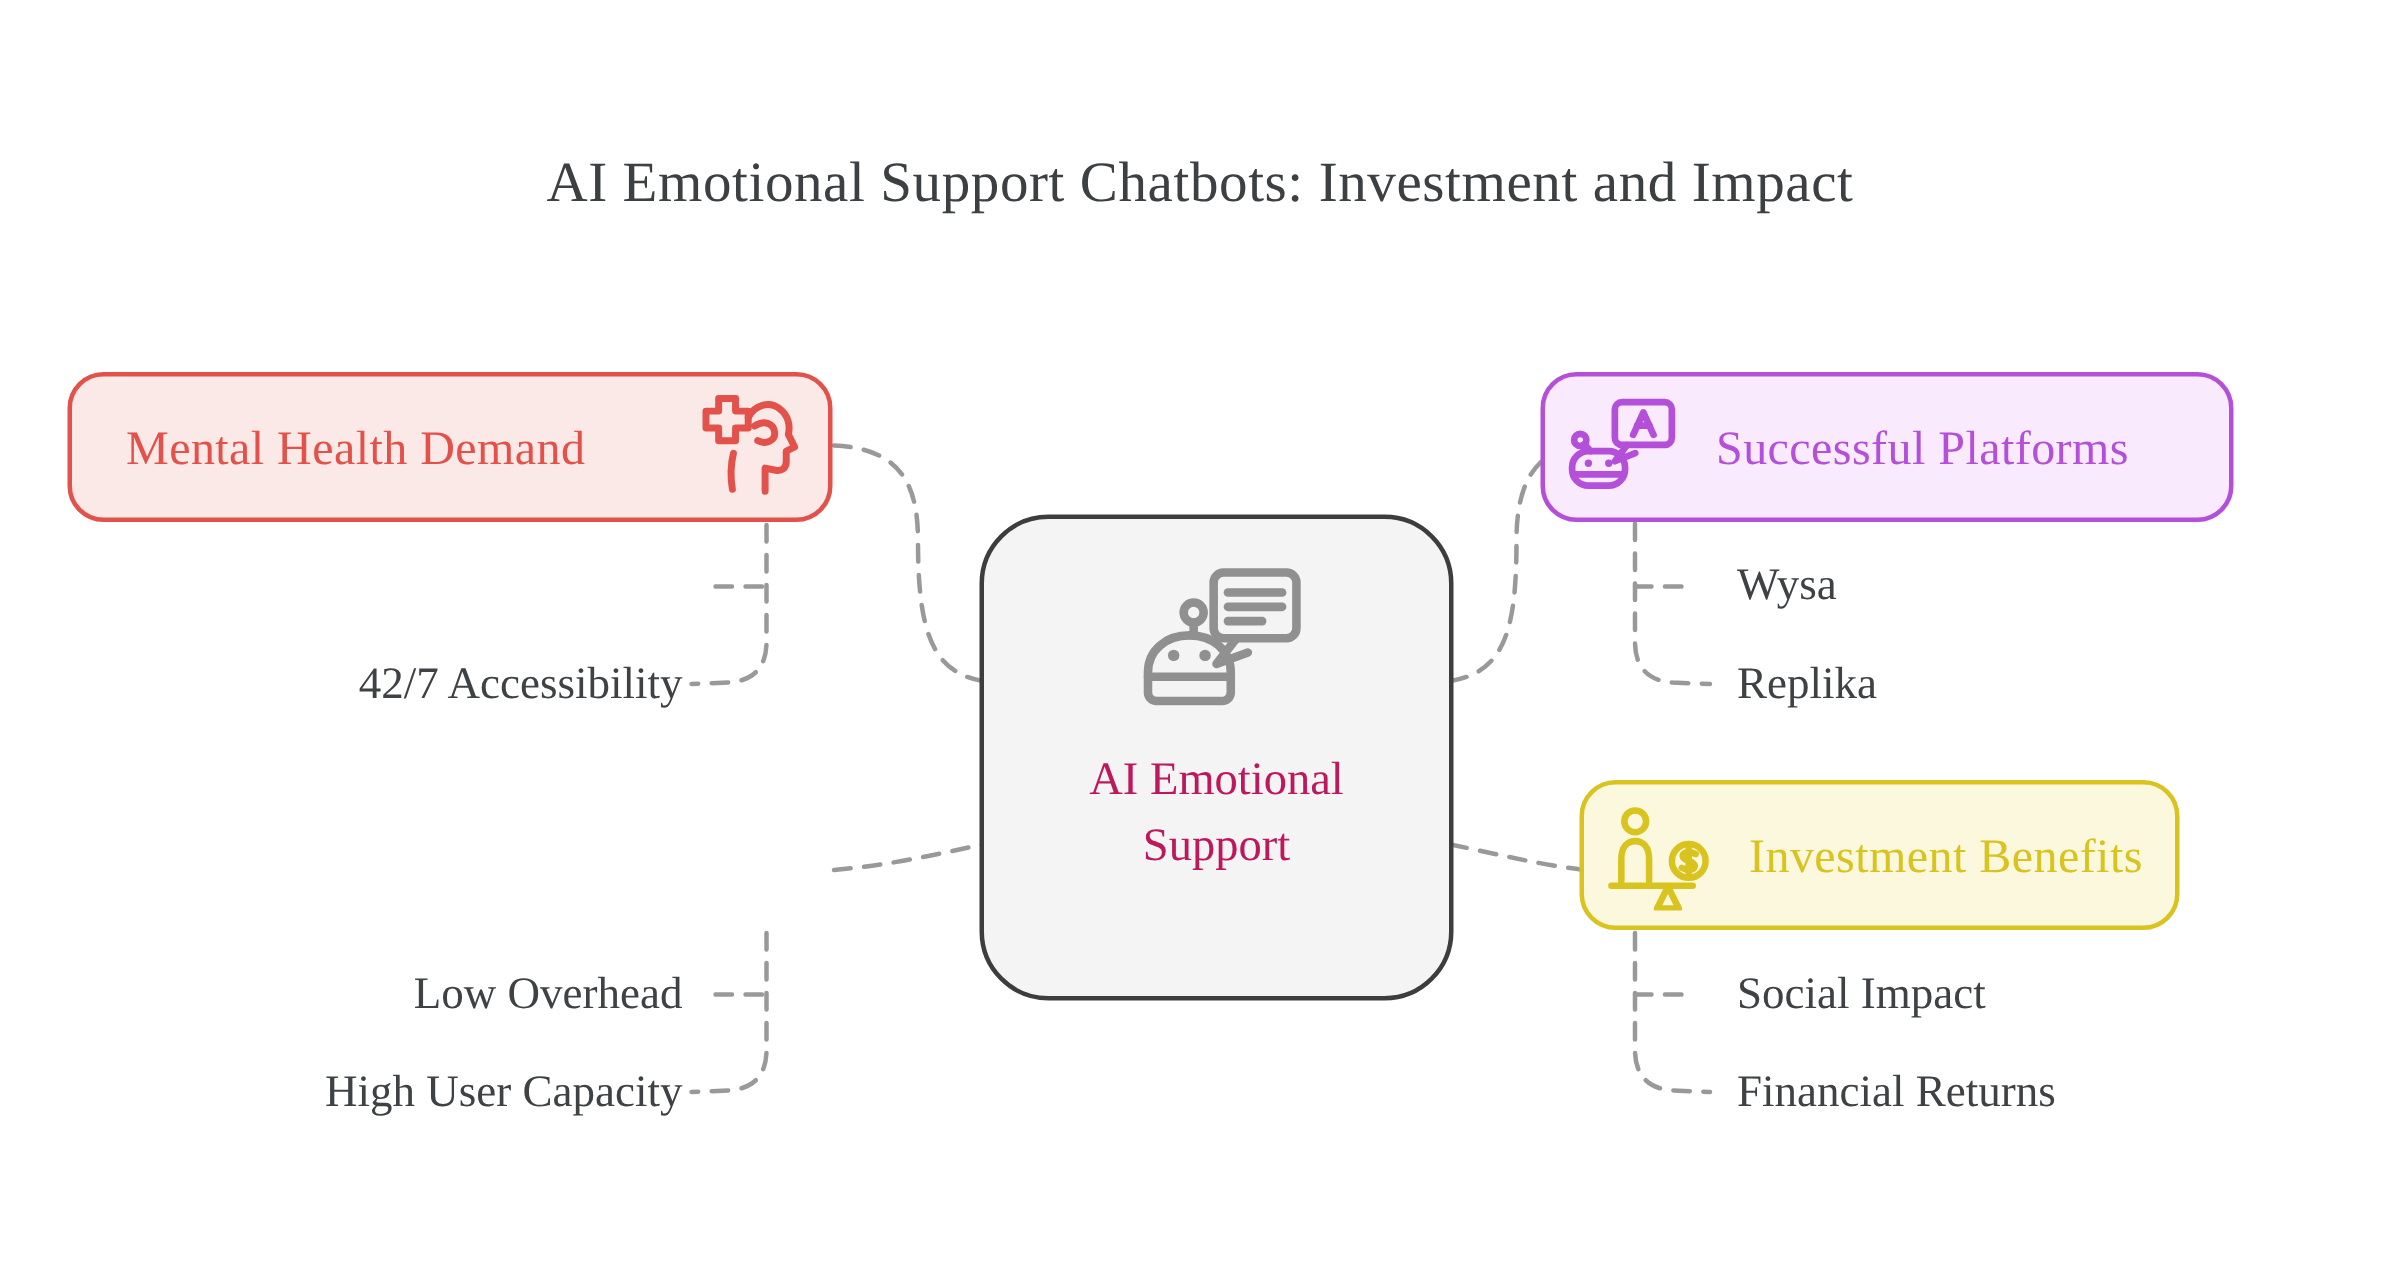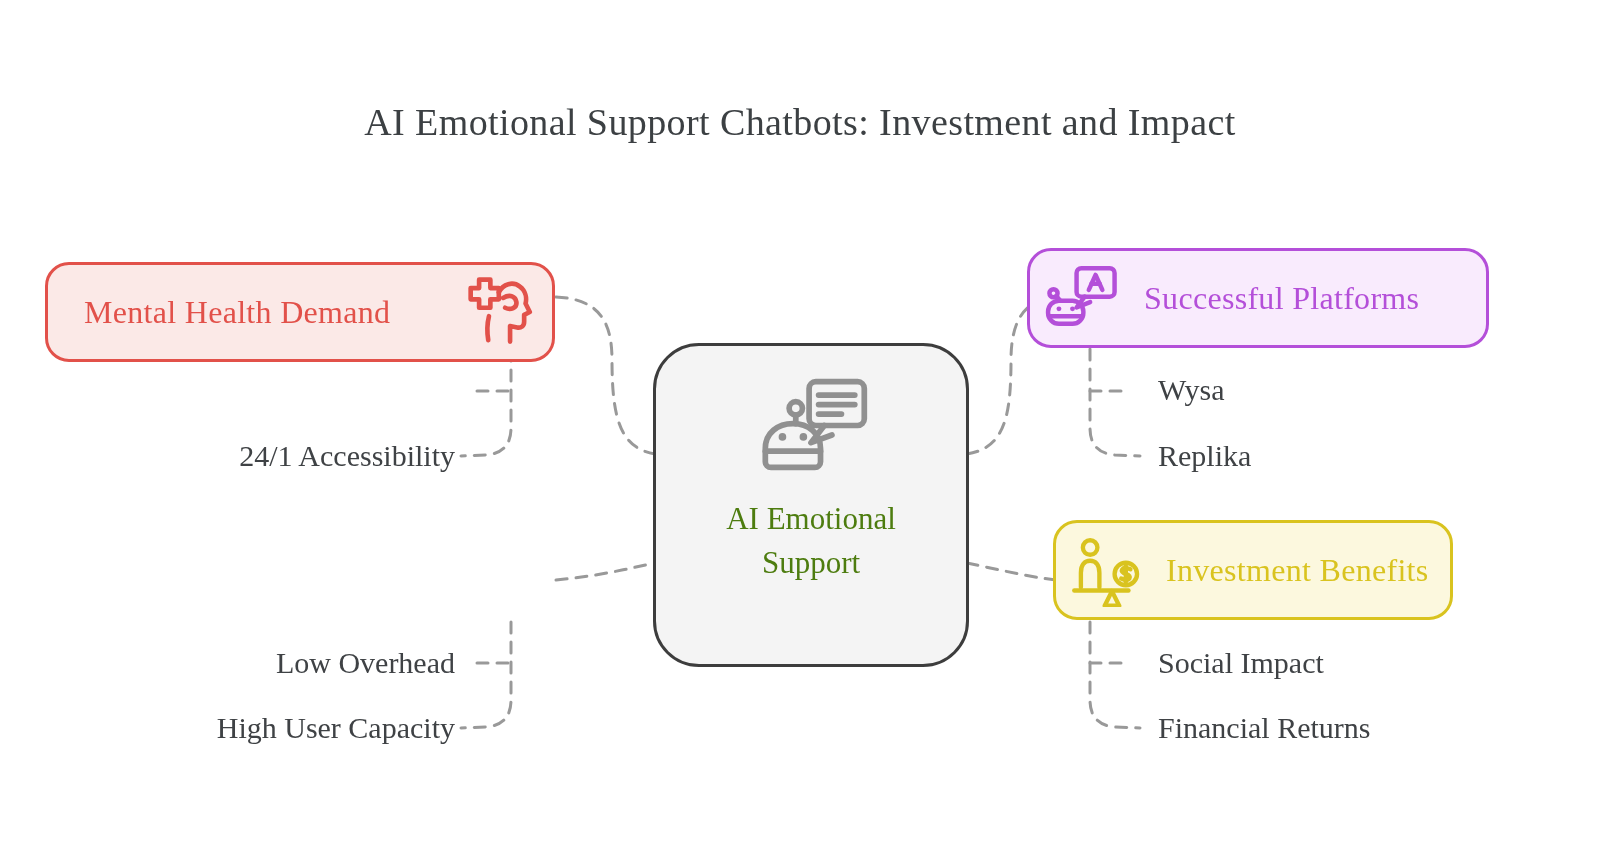--- a/index.html
+++ b/index.html
@@ -15,39 +15,39 @@
   .connectors path{fill:none;stroke:#999999;stroke-width:3;stroke-linecap:round;stroke-dasharray:11 9;}
 
   .node{
     position:absolute;box-sizing:border-box;display:flex;align-items:center;
     border-radius:24px;border:3.5px solid;white-space:nowrap;
   }
   .node .label{font-size:32px;font-weight:400;letter-spacing:.3px;}
 
   .node.red{left:45px;top:248px;width:510px;height:100px;
     border-color:#E2514A;background:#FBE9E7;color:#E2514A;
-    justify-content:space-between;padding:0 18px 0 36px;margin-top:14px;}
+    justify-content:space-between;padding:0 18px 0 36px;}
   .node.green{left:265px;top:520px;width:290px;height:100px;
     border-color:#8CC63E;background:#F4F9E3;color:#8CC63E;
     justify-content:space-between;padding:0 10px 0 32px;}
   .node.purple{left:1027px;top:248px;width:462px;height:100px;
     border-color:#B44FD9;background:#F9EBFD;color:#B44FD9;
     justify-content:flex-start;gap:24px;padding:0 0 0 14px;}
   .node.yellow{left:1053px;top:520px;width:400px;height:100px;
     border-color:#D9C31F;background:#FCF8DE;color:#D9C31F;
     justify-content:flex-start;gap:24px;padding:0 0 0 14px;}
 
   .center-node{
     position:absolute;left:653px;top:343px;width:316px;height:324px;box-sizing:border-box;
     background:#F4F4F4;border:3.5px solid #3D3D3D;border-radius:46px;
     display:flex;flex-direction:column;align-items:center;justify-content:flex-start;
     padding-top:30px;
   }
   .center-node .center-label{
-    margin-top:22px;text-align:center;color:#4d7c0f;
+    margin-top:22px;text-align:center;color:#be185d;
     font-size:31px;line-height:44px;font-weight:400;
   }
   .sub{
     position:absolute;font-size:30px;line-height:40px;color:#3F4245;
     white-space:nowrap;font-weight:400;
   }
   .sub.l{text-align:right;}
   .icon{display:block;flex:0 0 auto;}
 </style>
 </head>
@@ -78,21 +78,21 @@
 
   <div class="node red">
     <span class="label">Mental Health Demand</span>
     <svg class="icon" width="76" height="76" viewBox="0 0 54 54" fill="none" stroke="#E2514A" stroke-width="3.3" stroke-linecap="round" stroke-linejoin="round">
       <path d="M15,4 h8 v6 h6 v8 h-6 v6 h-8 v-6 h-6 v-8 h6 z"></path>
       <path d="M29,13 c3,-6 10,-8 15,-4 c4,3 5,8 4,12 l3,6 -4,2 v5 c0,3 -2,4.5 -5,4 l-5,-1 v11"></path>
       <path d="M32,17 c5,-3 9,-1 9.5,3 c0.5,4 -4,6 -8,4"></path>
       <path d="M22,30 c-1.5,6 -1.5,11 -0.5,17"></path>
     </svg>
   </div>
-  <div class="sub l" style="right:1145px;top:436px">24/1 Accessibility</div>
+  <div class="sub l" style="right:1145px;top:436px">42/7 Accessibility</div>
 
   <div class="sub l" style="right:1145px;top:643px">Low Overhead</div>
   <div class="sub l" style="right:1145px;top:708px">High User Capacity</div>
 
   <div class="node purple">
     <svg class="icon" width="76" height="68" viewBox="0 0 56 50" fill="none" stroke="#B44FD9" stroke-width="3.3" stroke-linecap="round" stroke-linejoin="round">
       <rect x="24" y="3" width="28" height="21" rx="3.5"></rect>
       <path d="M33,19 l5,-11 5,11"></path>
       <path d="M35,14.5 h6"></path>
       <path d="M30,24 L24,32 L34,28"></path>

